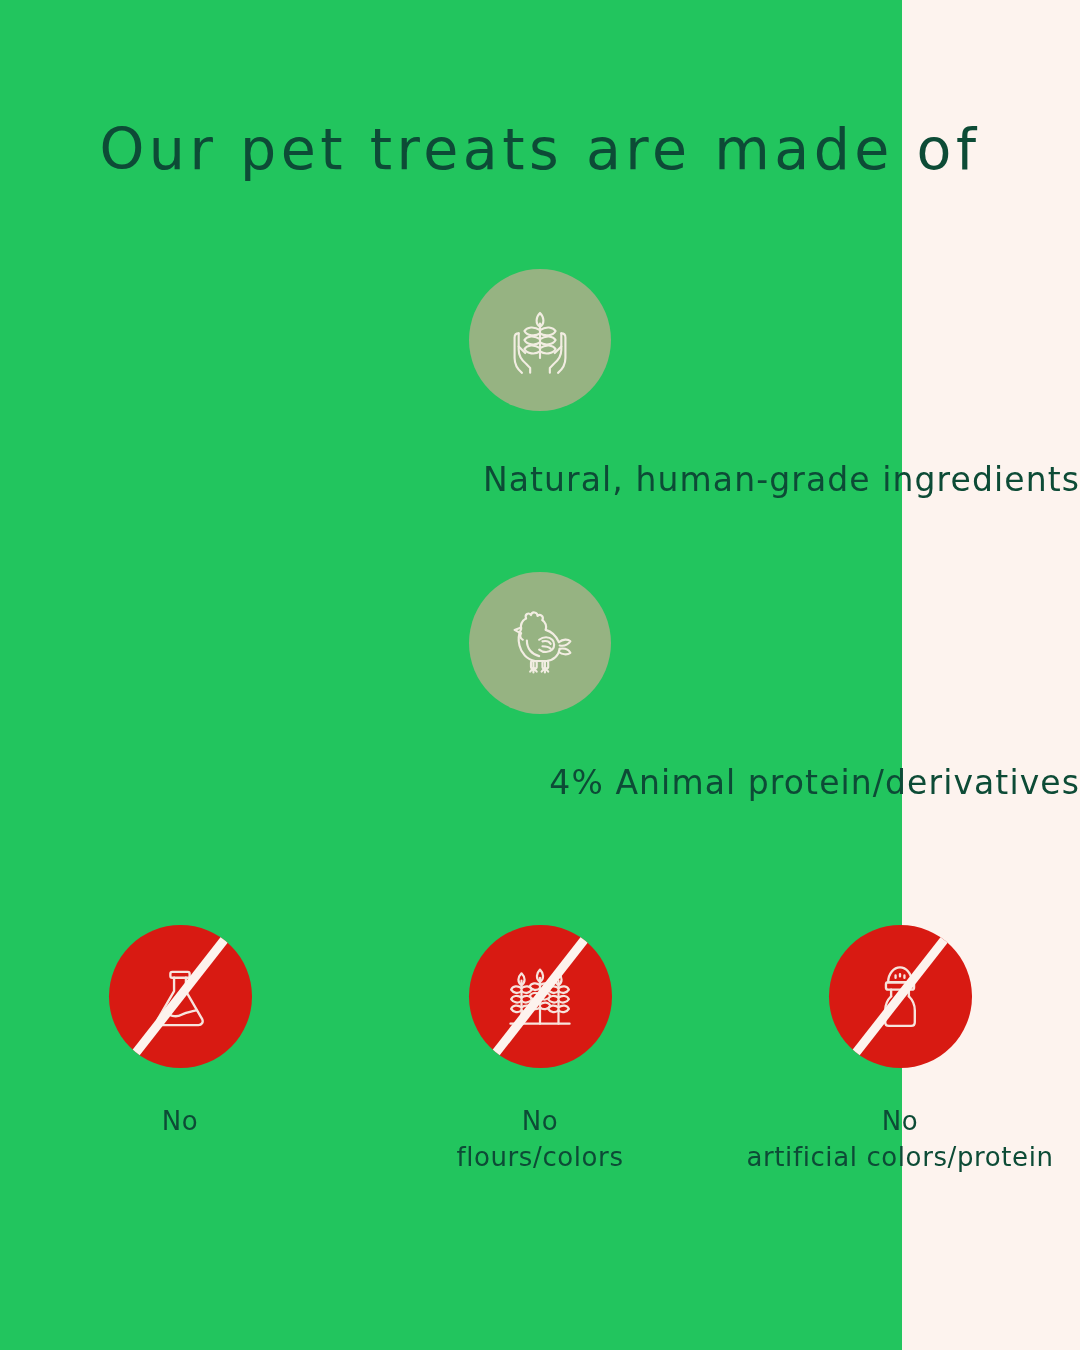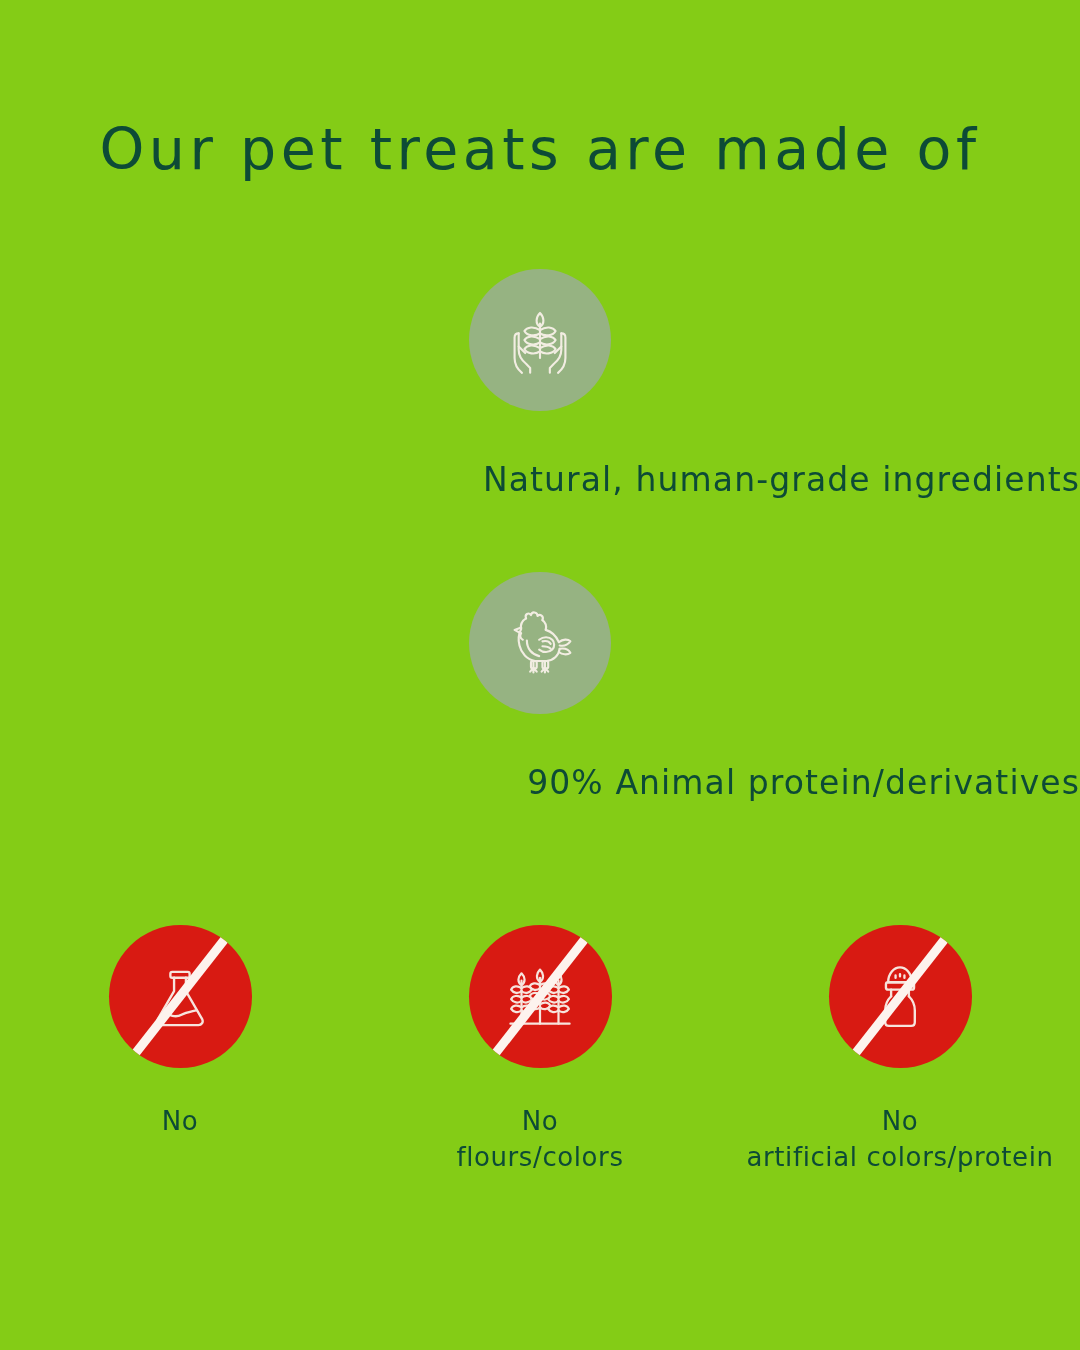--- a/index.html
+++ b/index.html
@@ -10,23 +10,23 @@
   body {
     width: 1080px;
     height: 1350px;
     background: #fdf3ee;
     font-family: "DejaVu Sans", sans-serif;
     overflow: hidden;
   }
 
   .poster {
     position: relative;
-    width: 1080px;
+    width: 902px;
     height: 1350px;
-    background: #84cc16;
+    background: #22c55e;
     box-sizing: border-box;
   }
 
   
   .title {
     position: absolute;
     top: 118px;
     left: 0;
     width: 1080px;
     text-align: center;
@@ -195,21 +195,21 @@
 
         <path d="M73 49 C78 45 84 45 87 48 C84 52 79 54 74 53"></path>
         <path d="M74 57 C80 56 85 58 87 62 C83 65 77 64 73 61"></path>
 
         <path d="M42 72 L42 80 M42 80 L38 85 M42 80 L46 85 M42 80 L42 86"></path>
         <path d="M56 72 L56 80 M56 80 L52 85 M56 80 L60 85 M56 80 L56 86"></path>
         <rect x="39" y="72" width="7" height="9" rx="2"></rect>
         <rect x="53" y="72" width="7" height="9" rx="2"></rect>
       </svg>
     </div>
-    <div class="feature-label">90% Animal protein/derivatives</div>
+    <div class="feature-label">4% Animal protein/derivatives</div>
   </div>
 
   <div class="no-row">
 
     <div class="no-item">
       <div class="circle-red-wrap">
         <div class="circle-red">
           <svg class="glyph" viewBox="0 0 100 100" fill="none" stroke="#f7e4dd" stroke-width="3.2" stroke-linecap="round" stroke-linejoin="round" aria-hidden="true">
 
             <rect x="37" y="16" width="26" height="8" rx="2.5"></rect>

